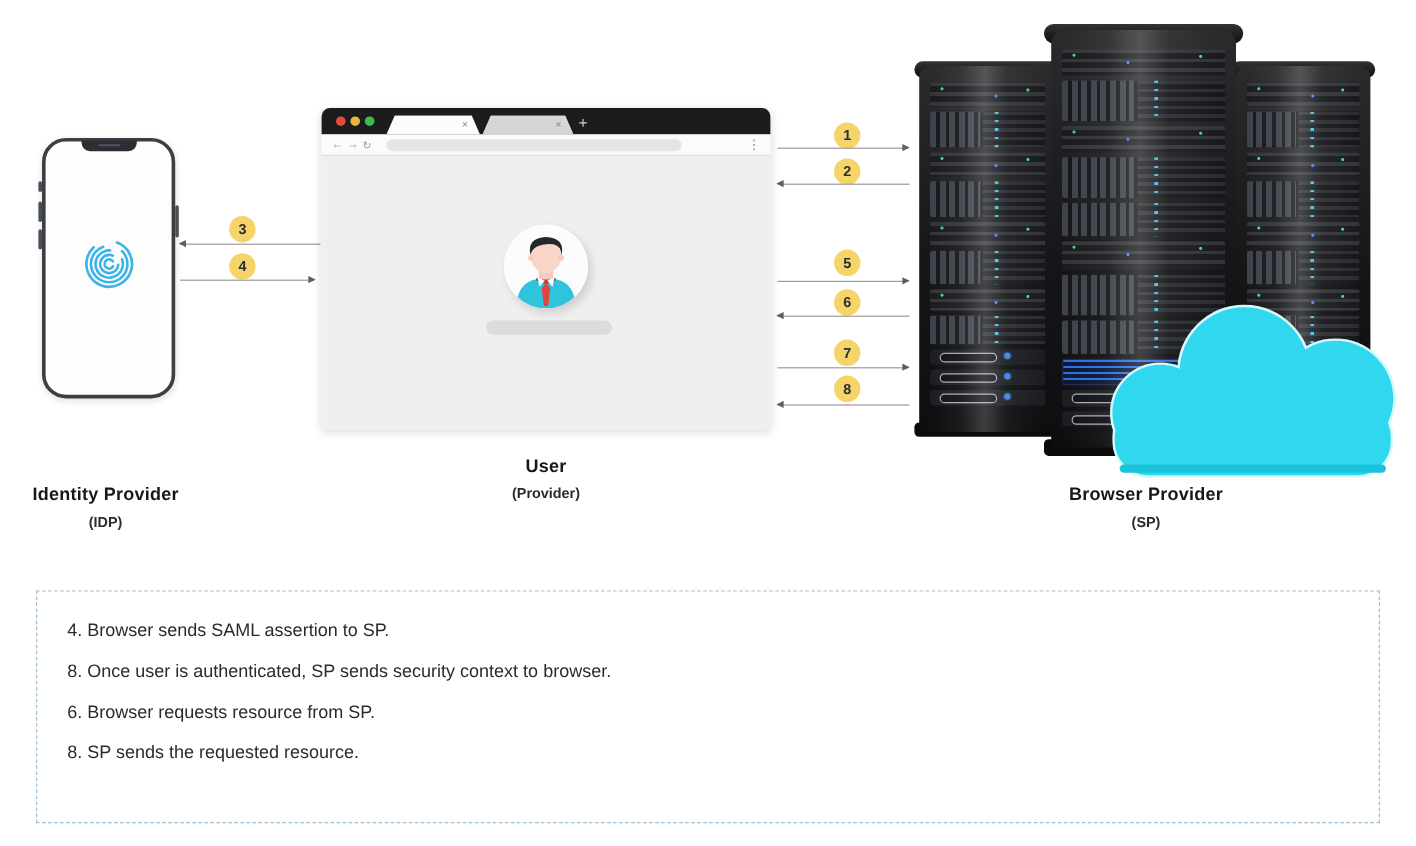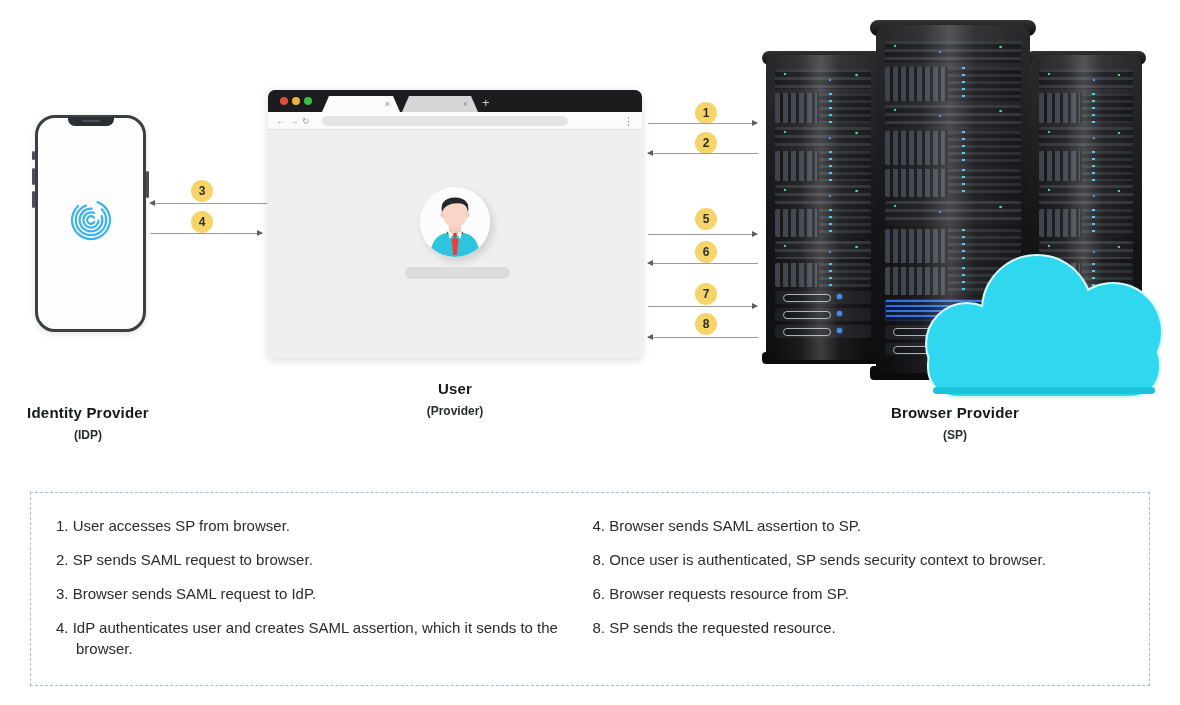--- a/index.html
+++ b/index.html
@@ -273,26 +273,20 @@
     <div class="node-title">User</div>
     <div class="node-sub">(Provider)</div>
   </div>
   <div class="node-label lbl-sp">
     <div class="node-title">Browser Provider</div>
     <div class="node-sub">(SP)</div>
   </div>
 
   <div class="legend">
     <div class="legend-col">
-      <div class="legend-item">1. User accesses SP from browser.</div>
-      <div class="legend-item">2. SP sends SAML request to browser.</div>
-      <div class="legend-item">3. Browser sends SAML request to IdP.</div>
-      <div class="legend-item">4. IdP authenticates user and creates SAML assertion, which it sends to the browser.</div>
-    </div>
-    <div class="legend-col">
       <div class="legend-item">4. Browser sends SAML assertion to SP.</div>
       <div class="legend-item">8. Once user is authenticated, SP sends security context to browser.</div>
       <div class="legend-item">6. Browser requests resource from SP.</div>
       <div class="legend-item">8. SP sends the requested resource.</div>
     </div>
   </div>
 
 </div>
 
 </body></html>

